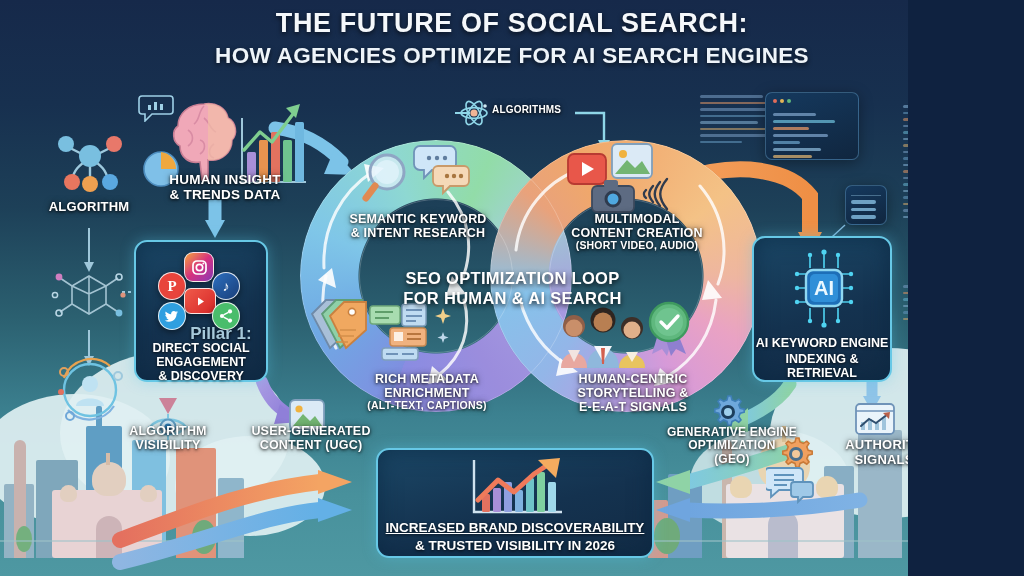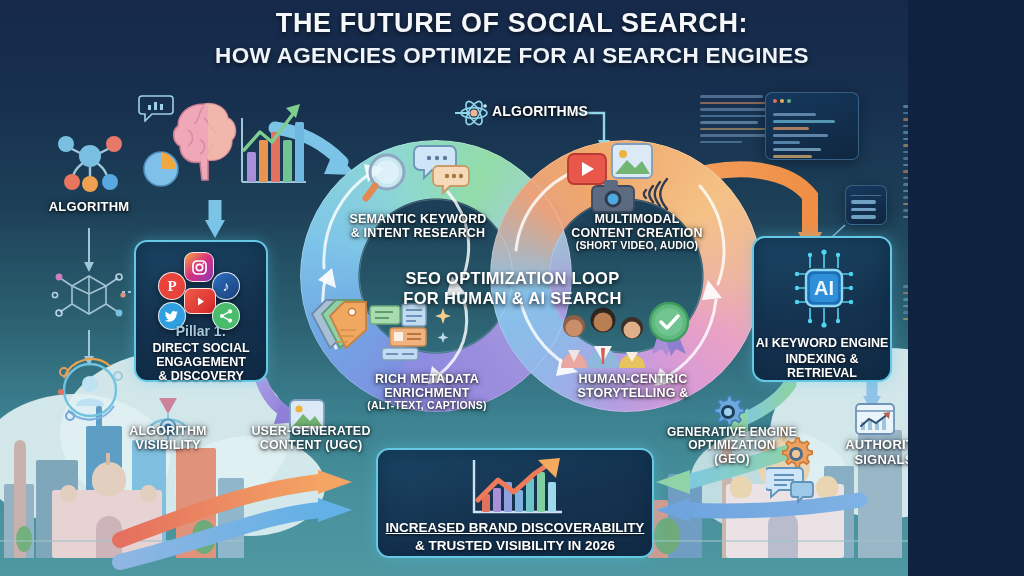--- a/index.html
+++ b/index.html
@@ -438,33 +438,37 @@
     </svg>
   </div>
   <div class="iconbox" style="left:138px; top:92px; width:38px;height:30px;">
     <svg width="38" height="30" viewBox="0 0 38 30">
       <path d="M4,4 h28 a3,3 0 0 1 3,3 v12 a3,3 0 0 1 -3,3 h-18 l-7,7 v-7 h-3 a3,3 0 0 1 -3,-3 v-12 a3,3 0 0 1 3,-3 z" fill="none" stroke="#9fd0e6" stroke-width="1.6"></path>
       <rect x="10" y="13" width="3" height="5" fill="#9fd0e6"></rect>
       <rect x="16" y="10" width="3" height="8" fill="#9fd0e6"></rect>
       <rect x="22" y="12" width="3" height="6" fill="#9fd0e6"></rect>
     </svg>
   </div>
+  <div class="lbl" style="left:130px; top:172px; width:190px; font-size:13.5px;">
+    <span class="sub">HUMAN INSIGHT</span>
+    <span class="sub">&amp; TRENDS DATA</span>
+  </div>
 
   <div class="iconbox" style="left:459px; top:98px; width:30px;height:30px;">
     <svg width="30" height="30" viewBox="0 0 30 30">
       <g stroke="#8fd6e8" stroke-width="1.6" fill="none">
         <ellipse cx="15" cy="15" rx="13" ry="5.4"></ellipse>
         <ellipse cx="15" cy="15" rx="13" ry="5.4" transform="rotate(60 15 15)"></ellipse>
         <ellipse cx="15" cy="15" rx="13" ry="5.4" transform="rotate(120 15 15)"></ellipse>
       </g>
       <circle cx="15" cy="15" r="3.6" fill="#f0b596"></circle>
       <circle cx="26" cy="8" r="1.8" fill="#cfeaf4"></circle>
     </svg>
   </div>
-  <div class="lbl" style="left:492px; top:104px; width:90px; font-size:14px; text-align:left;">
+  <div class="lbl" style="left:492px; top:104px; width:90px; font-size:10px; text-align:left;">
     <span>ALGORITHMS</span>
   </div>
 
   <div class="card" style="left:134px; top:240px; width:134px;height:142px;">
     <div style="position:absolute; left:0; top:8px; width:100%; height:70px;">
       <div class="chip" style="left:48px; top:2px; width:30px;height:30px; background:linear-gradient(135deg,#f5a33c,#d6317f,#8a3ab9);">
         <svg width="17" height="17" viewBox="0 0 17 17">
             <rect x="2" y="2" width="13" height="13" rx="4" fill="none" stroke="#fff" stroke-width="1.7"></rect>
             <circle cx="8.5" cy="8.5" r="3.2" fill="none" stroke="#fff" stroke-width="1.7"></circle>
             <circle cx="12.4" cy="4.6" r="1" fill="#fff"></circle>
@@ -488,21 +492,21 @@
       </div>
       <div class="chip rnd" style="left:76px; top:52px; width:28px;height:28px; background:#49bd6b;">
         <svg width="16" height="16" viewBox="0 0 16 16">
             <circle cx="12" cy="3.4" r="2.1" fill="#fff"></circle>
             <circle cx="4" cy="8" r="2.1" fill="#fff"></circle>
             <circle cx="12" cy="12.6" r="2.1" fill="#fff"></circle>
             <path d="M10.4,4.4 L5.6,6.9 M5.6,9.1 L10.4,11.6" stroke="#fff" stroke-width="1.5"></path>
           </svg>
       </div>
     </div>
-    <div class="ctext" style="top:82px; font-size:14px; color:#a7c9da; font-weight:bold;">Pillar 1:</div>
+    <div class="ctext" style="top:82px; font-size:17px; color:#a7c9da; font-weight:bold;margin-left:20px;">Pillar 1:</div>
     <div class="ctext" style="top:99px; font-size:12.5px;">DIRECT SOCIAL</div>
     <div class="ctext" style="top:113px; font-size:12.5px;">ENGAGEMENT</div>
     <div class="ctext" style="top:127px; font-size:12.5px;">&amp; DISCOVERY</div>
   </div>
 
   <div class="ring ringL"></div>
   <div class="ring ringR"></div>
   <div class="ringEdge" style="left:300px;top:140px;width:272px;height:272px;"></div>
   <div class="ringEdge" style="left:490px;top:140px;width:272px;height:272px;"></div>
   <div class="ringEdge" style="left:359px;top:199px;width:154px;height:154px;"></div>
@@ -665,20 +669,21 @@
     <span class="sub" style="font-size:10.5px;">(SHORT VIDEO, AUDIO)</span>
   </div>
   <div class="lbl" style="left:338px; top:372px; width:178px; font-size:12.5px;">
     <span class="sub">RICH METADATA</span>
     <span class="sub">ENRICHMENT</span>
     <span class="sub" style="font-size:10.5px;">(ALT-TEXT, CAPTIONS)</span>
   </div>
   <div class="lbl" style="left:548px; top:372px; width:170px; font-size:12.5px;">
     <span class="sub">HUMAN-CENTRIC</span>
     <span class="sub">STORYTELLING &amp;</span>
+    <span class="sub">E-E-A-T SIGNALS</span>
   </div>
 
   <div class="centerTxt">
     <div>SEO OPTIMIZATION LOOP</div>
     <div>FOR HUMAN &amp; AI SEARCH</div>
   </div>
 
   <div class="card" style="left:752px; top:236px; width:140px;height:146px;">
     <div class="iconbox" style="left:30px; top:10px; width:80px;height:80px;">
       <svg width="80" height="80" viewBox="0 0 80 80">

